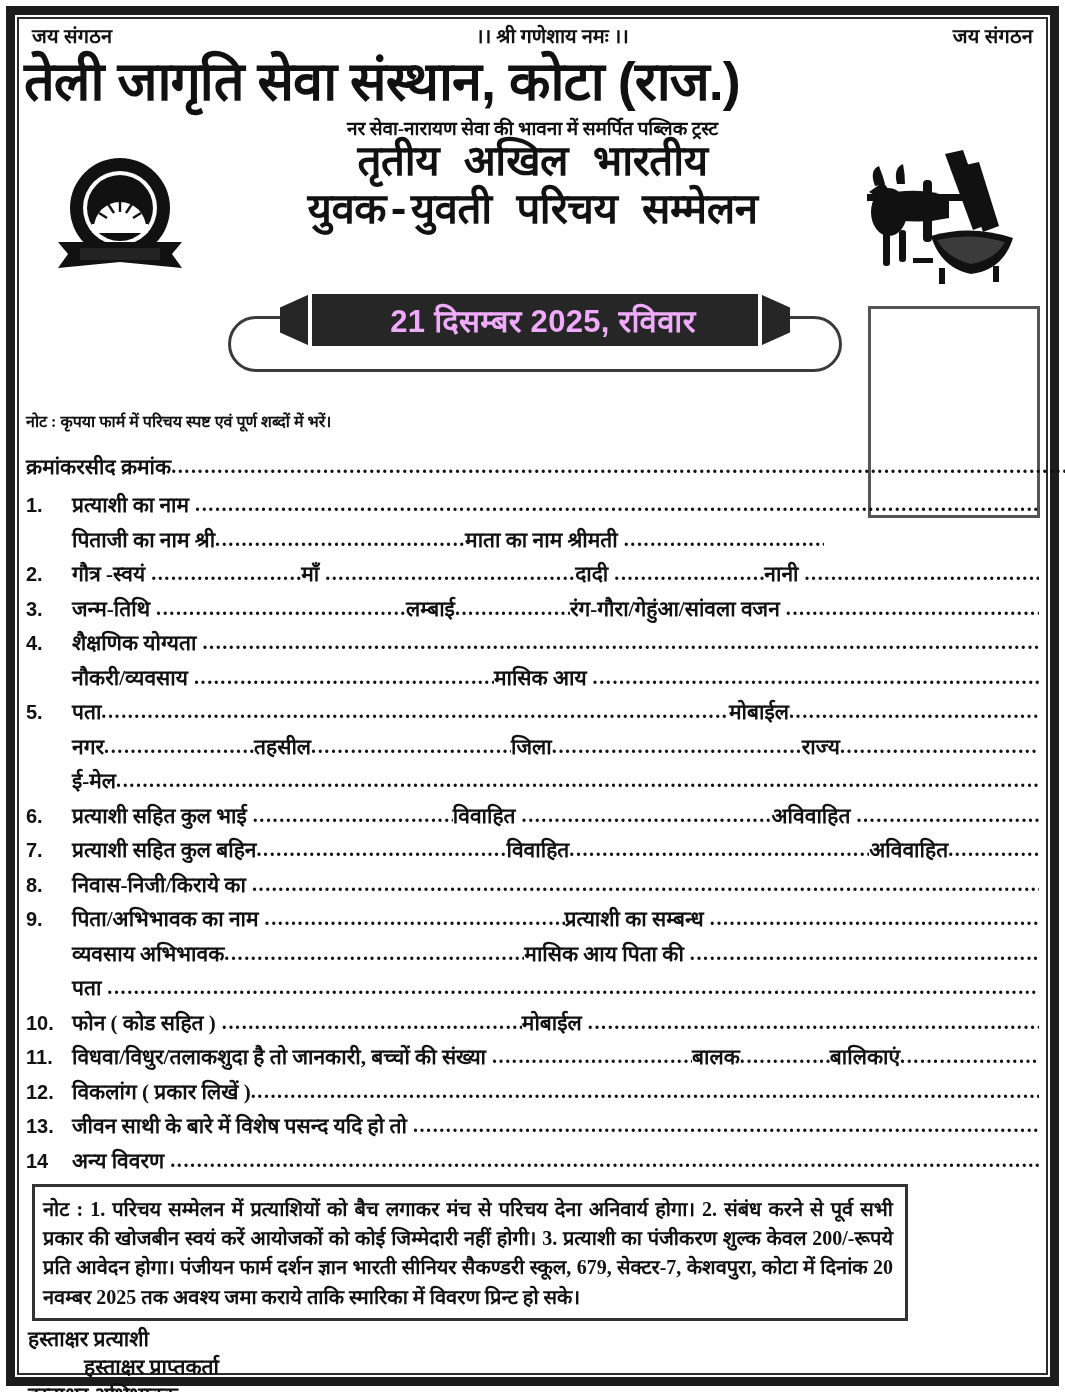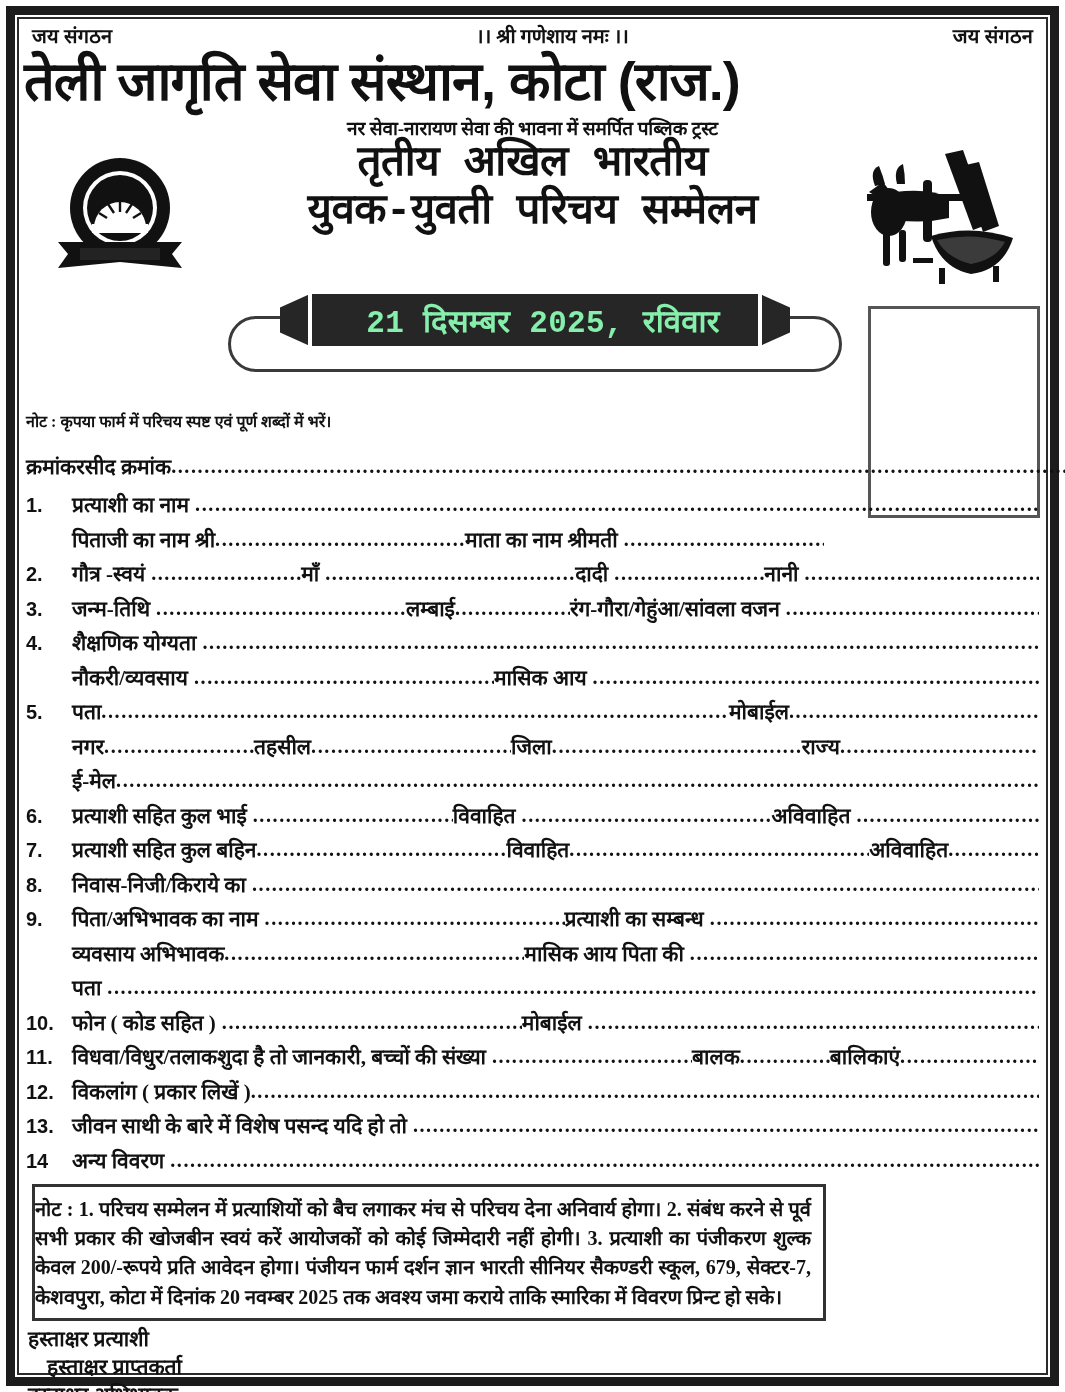--- a/index.html
+++ b/index.html
@@ -136,25 +136,25 @@
     height: 52px;
     background: #262626;
     border-left: 4px solid #ffffff;
     border-right: 4px solid #ffffff;
     box-sizing: border-box;
     display: flex;
     align-items: center;
     justify-content: center;
   }
   .ribbon-text {
-    color: #86efac;
+    color: #f0abfc;
     font-size: 31px;
     font-weight: bold;
     letter-spacing: .3px;
-    font-family: Liberation Mono, monospace;
+    font-family: Liberation Sans, sans-serif;
     white-space: nowrap;
     margin-left: 16px;
   }
   .ribbon-end {
     position: absolute;
     top: 0;
     width: 30px;
     height: 52px;
     background: #262626;
   }
@@ -242,43 +242,43 @@
   .dots.w3 { flex: 0 0 250px; }
   .dots.w4 { flex: 0 0 115px; }
   .dots.w5 { flex: 0 0 300px; }
   .dots.w6 { flex: 0 0 90px; }
 
   
   .bottom-note {
     position: absolute;
     left: 8px;
     top: 1162px;
-    width: 794px;
+    width: 876px;
     border: 3px solid #333;
     box-sizing: border-box;
-    padding: 8px 12px 6px 0;
+    padding: 8px 12px 6px 8px;
     font-size: 20px;
     font-weight: bold;
     line-height: 1.46;
     text-align: justify;
   }
 
   
   .sig-row {
     position: absolute;
     left: 4px;
     top: 1302px;
     width: 1008px;
     display: flex;
     justify-content: space-between;
     font-size: 21px;
     font-weight: bold;
     flex-direction: column;
   }
-  .sig-row .sig-mid { margin-left: 19px; }
+  .sig-row .sig-mid { margin-left: 56px; }
 </style>
 </head>
 <body>
 
 <div id="page">
 
   <div class="outer-border"></div>
   <div class="inner-border"></div>
 
   <div class="content">

